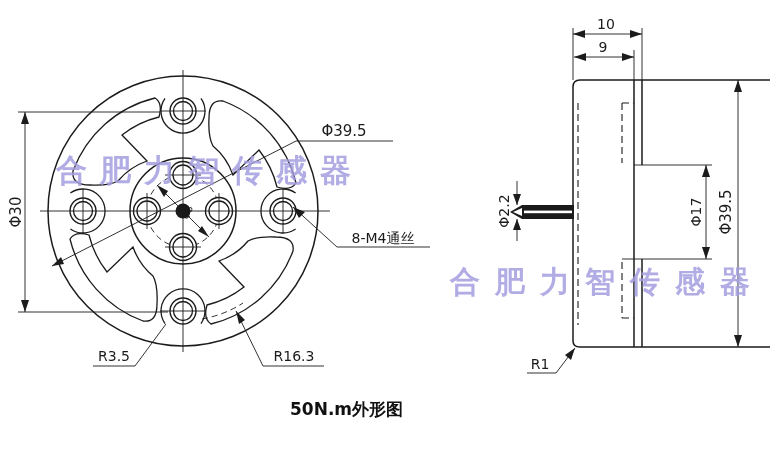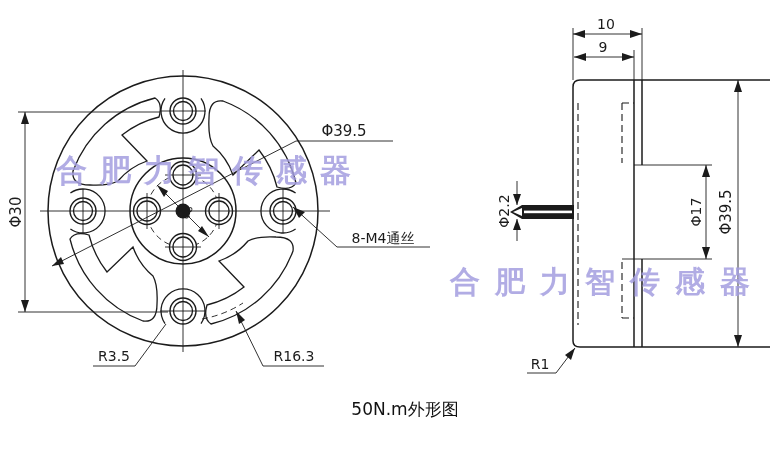--- a/index.html
+++ b/index.html
@@ -13,22 +13,22 @@
   .hid{stroke:#1b1b1b;stroke-width:1.1;fill:none;stroke-dasharray:7 4;}
   .dashc{stroke:#1b1b1b;stroke-width:0.9;fill:none;stroke-dasharray:6 4;}
   .arr{fill:#1b1b1b;stroke:none;}
   .dimtxt{font-family:"DejaVu Sans","Liberation Sans",sans-serif;font-size:14px;fill:#1b1b1b;}
   .dimtxt.small{font-size:9.5px;}
   .dimtxt.big{font-size:15px;}
   .wm{position:absolute;color:#a49ee0;opacity:.85;white-space:nowrap;pointer-events:none;
       font-weight:700;font-family:Liberation Mono, monospace;}
   #wm-front{left:56px;top:150px;font-size:31px;letter-spacing:13px;}
   #wm-side{left:450px;top:262px;font-size:30px;letter-spacing:15px;}
-  #title{position:absolute;left:290px;top:398px;width:230px;text-align:center;
-         font-size:17px;font-weight:400;color:#111;}
+  #title{position:absolute;left:290px;top:398px;width:230px;
+         font-size:17px;font-weight:700;color:#111;}
 </style>
 </head>
 <body>
 
 <div id="stage">
 
   <svg width="770" height="450" viewBox="0 0 770 450">
 
     <g>
 

